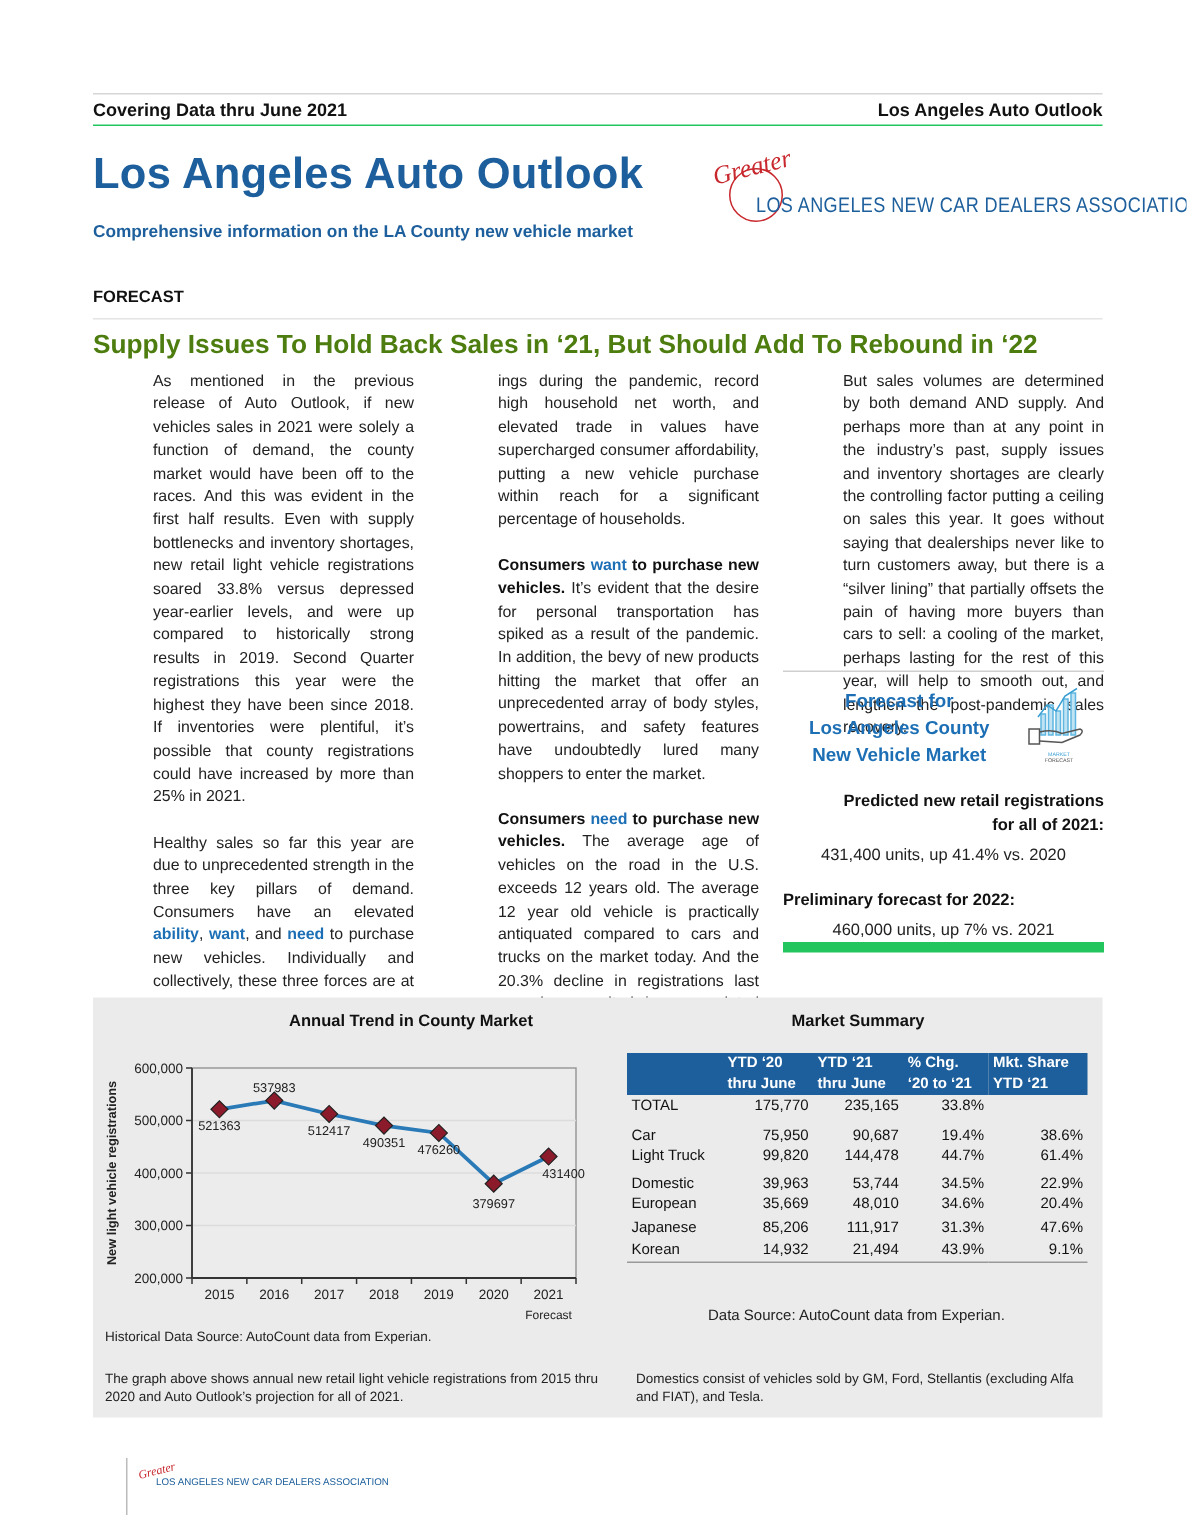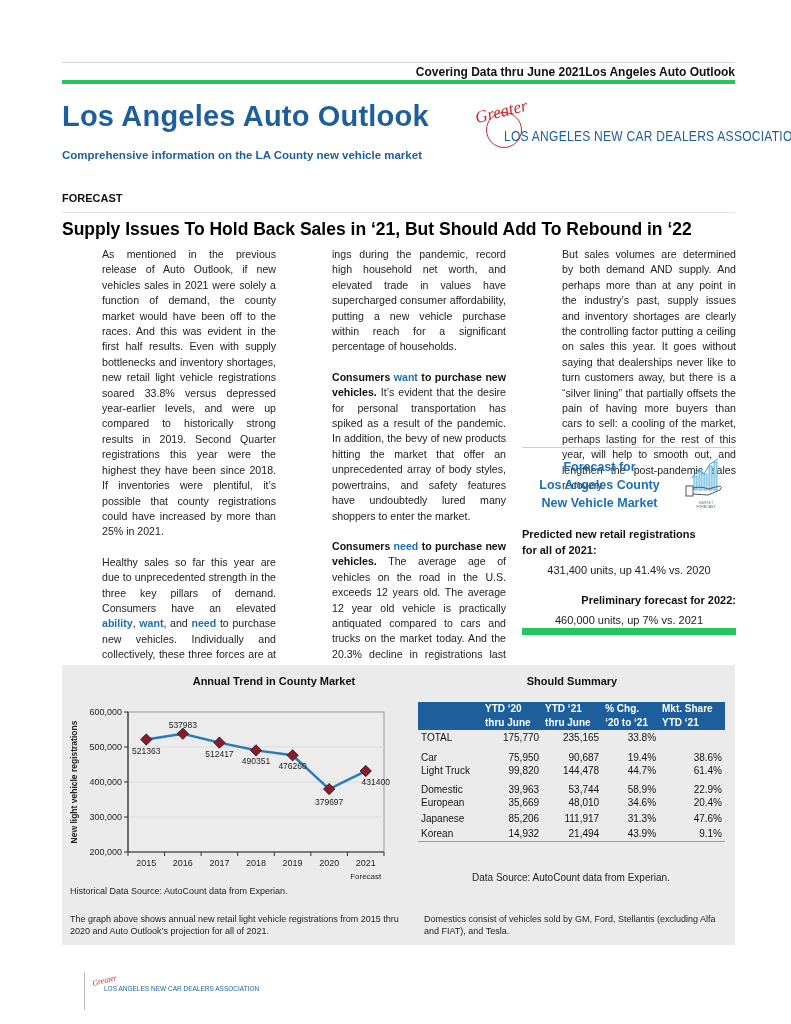--- a/index.html
+++ b/index.html
@@ -1,47 +1,47 @@
 <!DOCTYPE html>
 <html><head>
 <meta charset="utf-8">
 <style>
   * { box-sizing: border-box; margin: 0; padding: 0; }
   html, body { width: 791px; height: 1024px; background: #ffffff; overflow: hidden; }
   body { font-family: "Liberation Sans Narrow", "Liberation Sans", sans-serif; color: #1a1a1a; position: relative; }
 
-  .topbar { position: absolute; left: 62px; top: 62px; width: 673px; height: 22px; border-top: 1px solid #d6d6d6; border-bottom: 4px solid #22c55e; display: flex; justify-content: flex-end; align-items: center; }
+  .topbar { position: absolute; left: 62px; top: 62px; width: 673px; height: 22px; border-top: 1px solid #d6d6d6; border-bottom: 1px solid #22c55e; display: flex; justify-content: space-between; align-items: center; }
   .topbar span { font-family: "Liberation Sans", sans-serif; font-weight: bold; font-size: 12px; color: #111; }
 
   .main-title { position: absolute; left: 62px; top: 100px; font-family: "Liberation Sans", sans-serif; font-weight: bold; font-size: 29px; color: #1d5f9c; letter-spacing: 0.2px; }
   .subtitle { position: absolute; left: 62px; top: 149px; font-family: "Liberation Sans", sans-serif; font-weight: bold; font-size: 11.5px; color: #1d5f9c; }
 
   .logo { position: absolute; left: 478px; top: 108px; width: 262px; height: 50px; }
   .logo .greater { position: absolute; left: 0; top: 0; font-family: "Liberation Serif", serif; font-style: italic; font-size: 17px; color: #c8272d; transform: rotate(-14deg); transform-origin: left bottom; }
   .logo .circle { position: absolute; left: 8px; top: 4px; width: 36px; height: 36px; border: 1px solid #c8272d; border-radius: 50%; }
   .logo .assoc { position: absolute; left: 26px; top: 20px; font-family: "Liberation Sans", sans-serif; font-size: 14px; color: #1d5f9c; letter-spacing: 0.3px; transform: scaleX(0.86); transform-origin: left center; white-space: nowrap; }
 
   .section-label { position: absolute; left: 62px; top: 192px; font-family: "Liberation Sans", sans-serif; font-weight: bold; font-size: 11px; color: #111; }
   .section-rule { position: absolute; left: 62px; top: 212px; width: 673px; height: 1px; background: #e4e4e4; }
-  .headline { position: absolute; left: 62px; top: 219px; font-family: "Liberation Sans", sans-serif; font-weight: bold; font-size: 17.5px; color: #000000; white-space: nowrap; }
+  .headline { position: absolute; left: 62px; top: 219px; font-family: "Liberation Sans", sans-serif; font-weight: bold; font-size: 17.5px; color: #4d7c0f; white-space: nowrap; }
 
   .col { position: absolute; top: 247px; width: 214px; font-size: 10.6px; line-height: 15.4px; text-align: justify; color: #222; }
   .col p { margin-bottom: 15px; margin-left: 40px; }
   .col .b { font-weight: bold; color: #111; }
   .col .hl { color: #1d6fb5; font-weight: bold; }
   .col1 { left: 62px; }
   .col2 { left: 292px; }
   .col3 { left: 522px; }
 
   .fbox { position: absolute; left: 522px; top: 447px; width: 214px; height: 188px; border-top: 1px solid #cfcfcf; border-bottom: 7px solid #22c55e; }
   .fbox .ftitle { position: absolute; left: 0; top: 10px; width: 155px; text-align: center; font-family: "Liberation Sans", sans-serif; font-weight: bold; font-size: 12.5px; line-height: 18px; color: #1d6fb5; }
   .fbox .ficon { position: absolute; left: 160px; top: 8px; width: 48px; height: 56px; }
-  .fbox .fl1 { position: absolute; left: 0; top: 78px; width: 214px; text-align: left; font-family: "Liberation Sans", sans-serif; font-weight: bold; font-size: 11px; line-height: 16px; color: #111; }
+  .fbox .fl1 { position: absolute; left: 0; top: 78px; width: 214px; text-align: right; font-family: "Liberation Sans", sans-serif; font-weight: bold; font-size: 11px; line-height: 16px; color: #111; }
   .fbox .fv1 { position: absolute; left: 0; top: 116px; width: 214px; text-align: center; font-size: 11px; color: #222; }
-  .fbox .fl2 { position: absolute; left: 0; top: 146px; width: 214px; text-align: right; font-family: "Liberation Sans", sans-serif; font-weight: bold; font-size: 11px; color: #111; }
+  .fbox .fl2 { position: absolute; left: 0; top: 146px; width: 214px; text-align: left; font-family: "Liberation Sans", sans-serif; font-weight: bold; font-size: 11px; color: #111; }
   .fbox .fv2 { position: absolute; left: 0; top: 166px; width: 214px; text-align: center; font-size: 11px; color: #222; }
 
   .panel { position: absolute; left: 62px; top: 665px; width: 673px; height: 280px; background: #ebebeb; }
   .chart-title { position: absolute; left: 62px; top: 10px; width: 300px; text-align: center; font-family: "Liberation Sans", sans-serif; font-weight: bold; font-size: 11px; color: #111; }
   .chart-svg { position: absolute; left: 0; top: 30px; }
   .hist-src { position: absolute; left: 8px; top: 221px; font-size: 9px; color: #222; }
   .graph-note { position: absolute; left: 8px; top: 248px; width: 340px; font-size: 9px; line-height: 12px; color: #222; }
 
   .ms-title { position: absolute; left: 405px; top: 10px; width: 210px; text-align: center; font-family: "Liberation Sans", sans-serif; font-weight: bold; font-size: 11px; color: #111; }
   .ms-table { position: absolute; left: 356px; top: 37px; width: 307px; border-collapse: collapse; font-size: 10px; }
@@ -174,21 +174,21 @@
       <rect x="226.57142857142856" y="56.309" width="8" height="8" fill="#8b1a2b" stroke="#222" stroke-width="0.8" transform="rotate(45 230.57142857142856 60.309)"></rect>
       <text x="230.57142857142856" y="74.309" text-anchor="middle" font-size="8.5" fill="#222" font-family="Liberation Sans, sans-serif">476260</text>
       <rect x="263.1428571428571" y="90.10605000000001" width="8" height="8" fill="#8b1a2b" stroke="#222" stroke-width="0.8" transform="rotate(45 267.1428571428571 94.10605000000001)"></rect>
       <text x="267.1428571428571" y="110.10605000000001" text-anchor="middle" font-size="8.5" fill="#222" font-family="Liberation Sans, sans-serif">379697</text>
       <rect x="299.71428571428567" y="72.00999999999999" width="8" height="8" fill="#8b1a2b" stroke="#222" stroke-width="0.8" transform="rotate(45 303.71428571428567 76.00999999999999)"></rect>
       <text x="313.71428571428567" y="90.00999999999999" text-anchor="middle" font-size="8.5" fill="#222" font-family="Liberation Sans, sans-serif">431400</text>
     </svg>
   <div class="hist-src">Historical Data Source: AutoCount data from Experian.</div>
   <div class="graph-note">The graph above shows annual new retail light vehicle registrations from 2015 thru 2020 and Auto Outlook’s projection for all of 2021.</div>
 
-  <div class="ms-title">Should Summary</div>
+  <div class="ms-title">Market Summary</div>
   <table class="ms-table" id="ms-table">
     <thead>
       <tr id="hdr1">
           <th></th>
           <th>YTD ‘20</th>
           <th>YTD ‘21</th>
           <th>% Chg.</th>
           <th>Mkt. Share</th>
         </tr>
       <tr id="hdr2">
@@ -218,21 +218,21 @@
           <td>Light Truck</td>
           <td>99,820</td>
           <td>144,478</td>
           <td>44.7%</td>
           <td>61.4%</td>
         </tr>
         <tr class="gap">
           <td>Domestic</td>
           <td>39,963</td>
           <td>53,744</td>
-          <td>58.9%</td>
+          <td>34.5%</td>
           <td>22.9%</td>
         </tr>
         <tr>
           <td>European</td>
           <td>35,669</td>
           <td>48,010</td>
           <td>34.6%</td>
           <td>20.4%</td>
         </tr>
         <tr>

